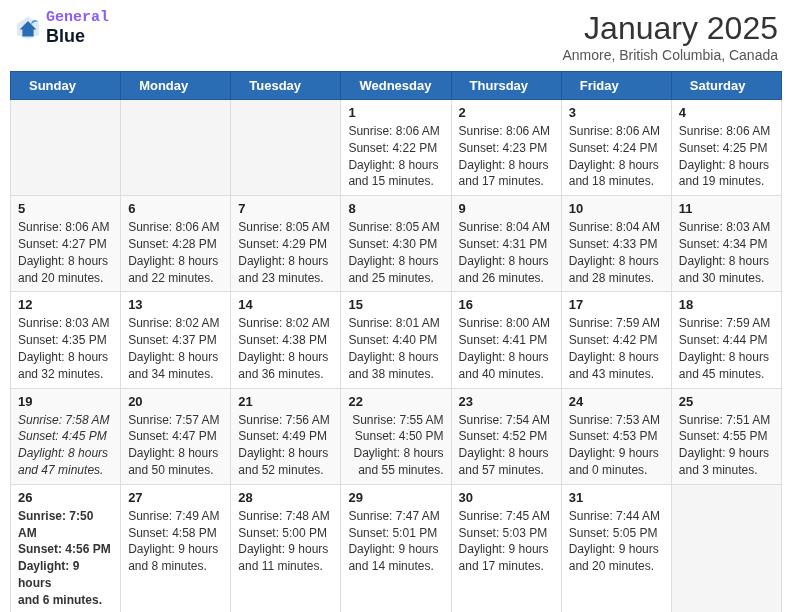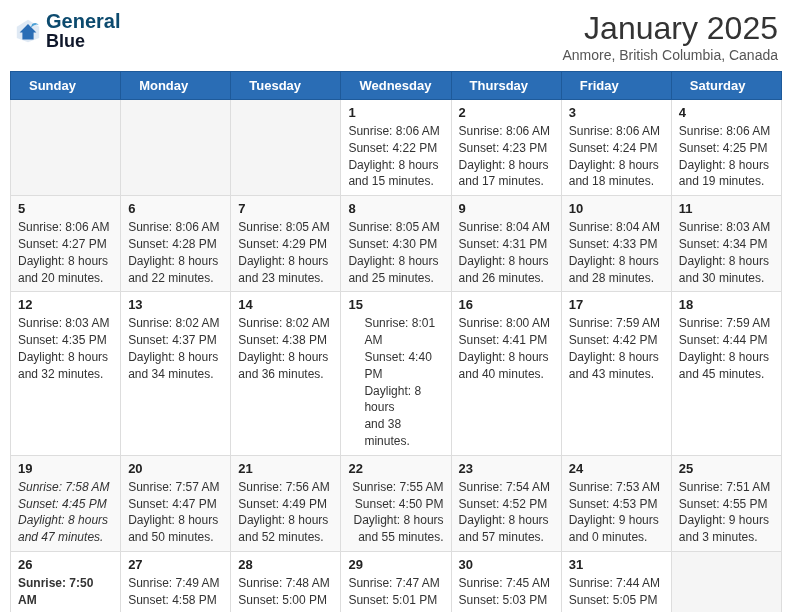--- a/index.html
+++ b/index.html
@@ -21,23 +21,24 @@
       display: flex;
       align-items: center;
       gap: 4px;
     }
     .logo-text {
       display: flex;
       flex-direction: column;
       line-height: 1.1;
     }
     .logo-general {
-      font-size: 20px;
+      font-size: 15px;
       font-weight: bold;
-      color: #0c4a6e;
+      color: #8b5cf6;
+      font-family: Liberation Mono, monospace;
     }
     .logo-blue {
       font-size: 18px;
       font-weight: bold;
       color: #0f172a;
     }
     .logo-icon {
       width: 28px;
       height: 28px;
     }
@@ -234,21 +235,21 @@
         </td>
         <td>
           <div class="day-number">14</div>
           <div class="day-info" style="white-space: pre-line;">Sunrise: 8:02 AM
 Sunset: 4:38 PM
 Daylight: 8 hours
 and 36 minutes.</div>
         </td>
         <td>
           <div class="day-number">15</div>
-          <div class="day-info" style="white-space: pre-line; margin-left: 16px;">Sunrise: 8:01 AM
+          <div class="day-info" style="white-space: pre-line;">Sunrise: 8:01 AM
 Sunset: 4:40 PM
 Daylight: 8 hours
 and 38 minutes.</div>
         </td>
         <td>
           <div class="day-number">16</div>
           <div class="day-info" style="white-space: pre-line;">Sunrise: 8:00 AM
 Sunset: 4:41 PM
 Daylight: 8 hours
 and 40 minutes.</div>

